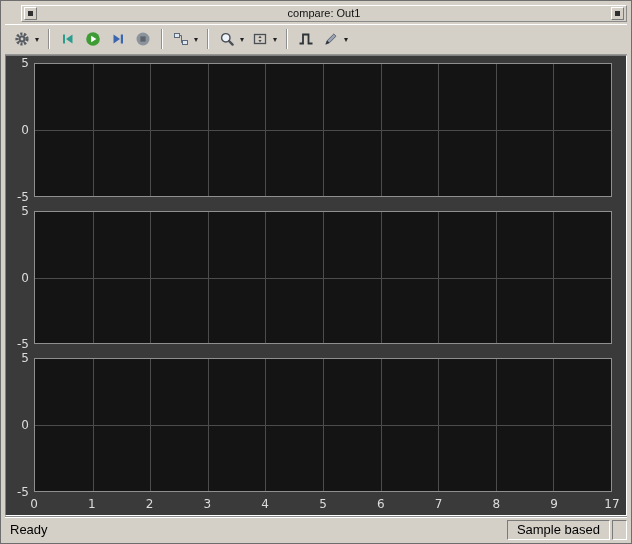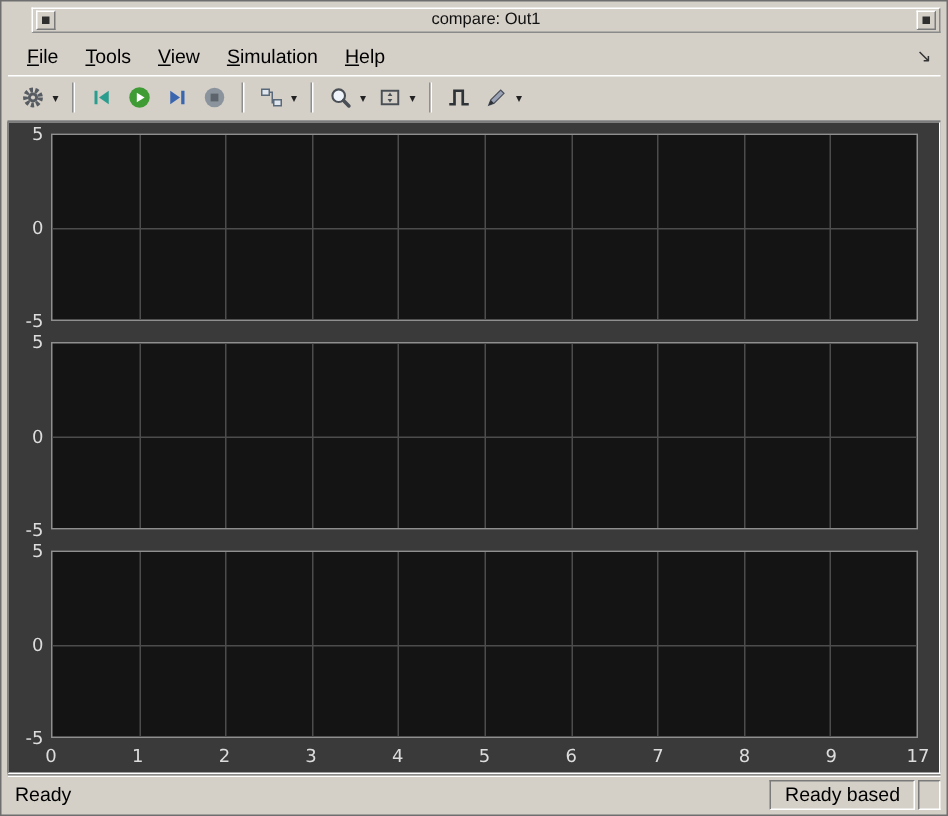--- a/index.html
+++ b/index.html
@@ -111,28 +111,20 @@
   <div class="title-bar">
     <div class="tb-win-btn left">
       <div class="dotsq"></div>
     </div>
     <div class="title-text">compare: Out1</div>
     <div class="tb-win-btn right">
       <div class="dotsq"></div>
     </div>
   </div>
 
-  <div class="menu-bar">
-    <div class="menu-item"><span class="mn">F</span><span>ile</span></div>
-    <div class="menu-item"><span class="mn">T</span><span>ools</span></div>
-    <div class="menu-item"><span class="mn">V</span><span>iew</span></div>
-    <div class="menu-item"><span class="mn">S</span><span>imulation</span></div>
-    <div class="menu-item"><span class="mn">H</span><span>elp</span></div>
-    <span class="dock-arrow">↘</span>
-  </div>
 
   <div class="toolbar">
     <div class="tb-btn">
       <svg width="16" height="16" viewBox="0 0 16 16">
         <circle cx="8" cy="8" r="5" fill="none" stroke="#575c63" stroke-width="3.2" stroke-dasharray="2.1,1.45"></circle>
         <circle cx="8" cy="8" r="3.4" fill="#575c63"></circle>
         <circle cx="8" cy="8" r="1.4" style="fill:var(--chrome)"></circle>
       </svg>
     </div>
     <span class="tb-caret">▾</span>
@@ -283,19 +275,19 @@
           <span class="xtick" style="left: 90%;">9</span>
           <span class="xtick" style="left: 100%;">17</span>
         </div>
     </div>
   </div>
 
   <div class="status-bar">
     <span class="status-text">Ready</span>
     <div class="status-right">
       <div class="sunken sample-box">
-        <span>Ready based</span>
+        <span>Sample based</span>
       </div>
       <div class="sunken grip-box"></div>
     </div>
   </div>
 
 </div>
 
 </body></html>

